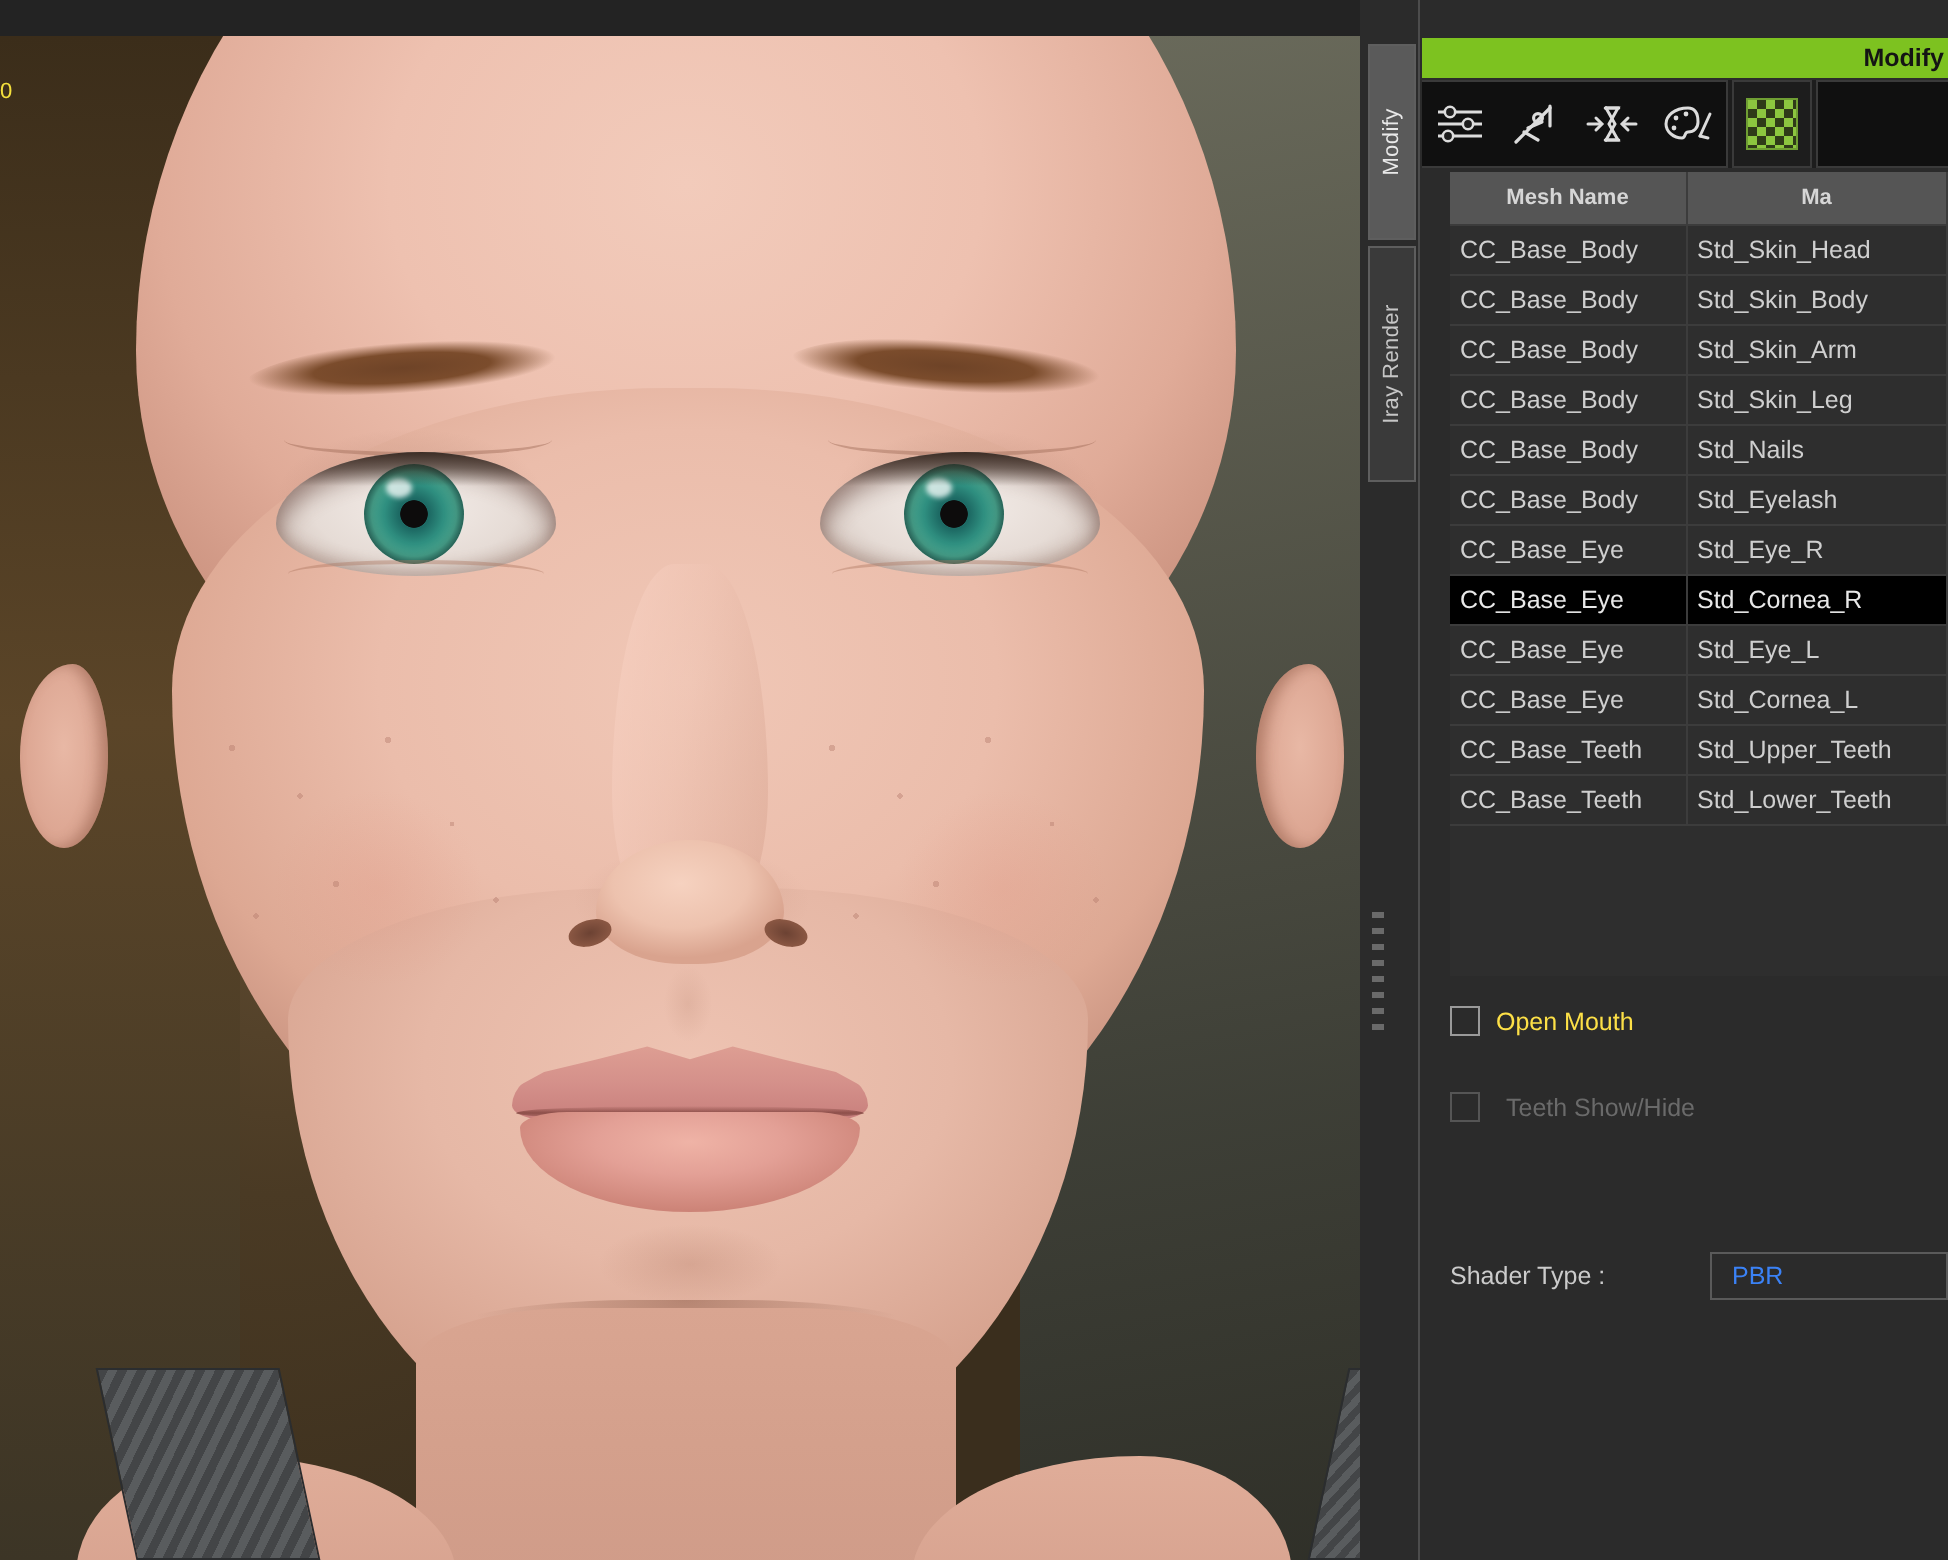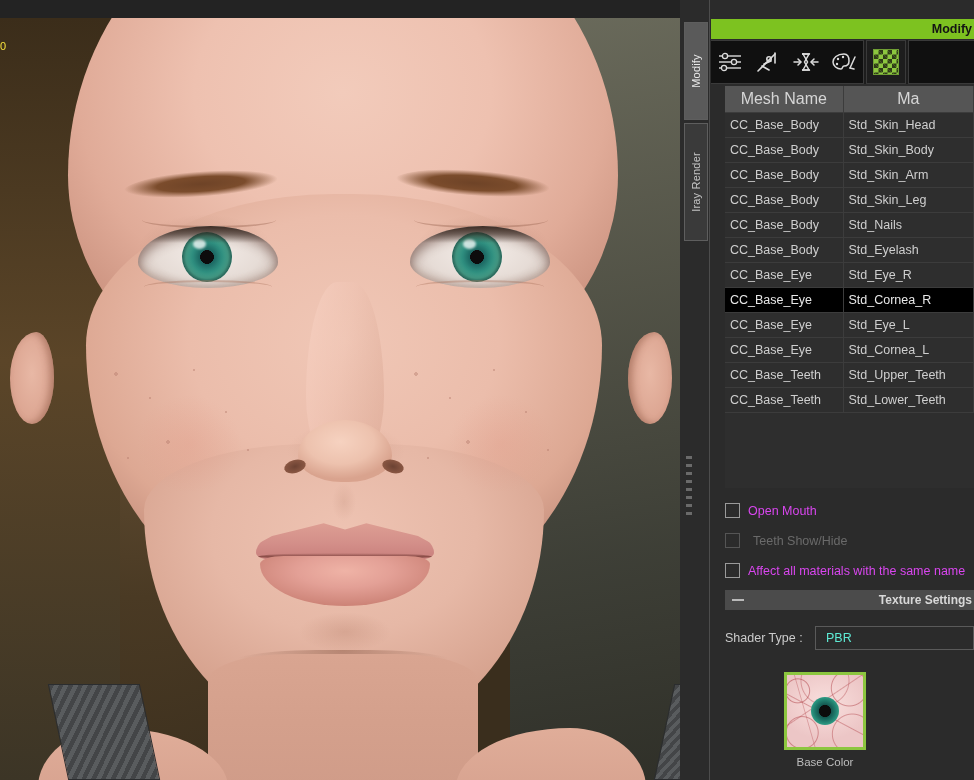--- a/index.html
+++ b/index.html
@@ -313,72 +313,72 @@
     margin-left: 2px;
   }
 
   
   #table-wrap {
     position: absolute; left: 45px; top: 86px; right: 0; height: 402px;
     background: #2e2e2e; overflow: hidden;
   }
   table.mesh-table { width: 100%; border-collapse: collapse; table-layout: fixed; }
   table.mesh-table th {
-    background: #555555; color: #d6d6d6; font-size: 16px; font-weight: normal;
+    background: #555555; color: #d6d6d6; font-size: 11px; font-weight: bold;
     height: 26px; border-right: 1px solid #3c3c3c; border-bottom: 1px solid #3c3c3c;
     text-align: center;
   }
   table.mesh-table td {
     color: #cfcfcf; font-size: 12.5px; height: 25px;
     padding: 0 5px; border-right: 1px solid #3c3c3c; border-bottom: 1px solid #3c3c3c;
     white-space: nowrap; overflow: hidden;
   }
   table.mesh-table tr { background: #2e2e2e; cursor: pointer; }
   table.mesh-table tr.selected { background: #000000; }
   table.mesh-table tr.selected td { color: #e8e8e8; }
   col.c-mesh { width: 118px; }
 
   
   .chk-row {
     position: absolute; left: 45px; display: flex; align-items: center; gap: 8px;
-    font-size: 12.5px; color: #d946ef;
+    font-size: 12.5px; color: #fde047;
   }
   .chk-box {
     width: 15px; height: 15px; background: #2b2b2b;
     border: 1px solid #9a9a9a; flex: none;
   }
   .chk-row.disabled { color: #6a6a6a; }
   .chk-row.disabled .chk-box { border-color: #555555; }
   #chk-open-mouth { top: 503px; }
-  #chk-teeth { top: 533px; gap: 13px; }
+  #chk-teeth { top: 546px; gap: 13px; }
   #chk-affect { top: 563px; }
 
   
   #tex-section {
     position: absolute; left: 45px; top: 590px; right: 0; height: 20px;
     background: #4b4b4b; display: flex; align-items: center;
     cursor: pointer;
   }
   #tex-minus {
     width: 12px; height: 2px; background: #b9b9b9; margin-left: 7px; flex: none;
   }
   #tex-label {
     flex: 1; text-align: right; font-size: 12px; font-weight: bold;
     color: #d8d8d8; padding-right: 2px; white-space: nowrap; overflow: hidden;
   }
 
   
   #shader-row {
     position: absolute; left: 45px; top: 626px; right: 0; height: 24px;
-    display: flex; align-items: center;
+    display: flex; align-items: center; gap: 40px;
   }
   #shader-label { font-size: 12.5px; color: #cbcbcb; width: 90px; }
   #shader-select {
     flex: 1; height: 24px; background: #2b2b2b; border: 1px solid #5a5a5a;
-    color: #5eead4; font-size: 12.5px; display: flex; align-items: center;
+    color: #3b82f6; font-size: 12.5px; display: flex; align-items: center;
     padding-left: 10px; cursor: pointer;
   }
 
   
   #swatches {
     position: absolute; left: 45px; top: 672px; right: 0; height: 108px;
     display: flex; gap: 16px; padding-left: 59px;
   }
   .swatch-cell { width: 82px; display: flex; flex-direction: column; align-items: center; }
   .swatch-box {
@@ -637,44 +637,27 @@
     </div>
 
     <div class="chk-row" id="chk-open-mouth">
       <div class="chk-box"></div>
       <span>Open Mouth</span>
     </div>
     <div class="chk-row disabled" id="chk-teeth">
       <div class="chk-box"></div>
       <span>Teeth Show/Hide</span>
     </div>
-    <div class="chk-row" id="chk-affect">
-      <div class="chk-box"></div>
-      <span>Affect all materials with the same name</span>
-    </div>
-
-    <div id="tex-section">
-      <div id="tex-minus"></div>
-      <div id="tex-label">Texture Settings</div>
-    </div>
+
 
     <div id="shader-row">
       <div id="shader-label">Shader Type :</div>
       <div id="shader-select">
         <span>PBR</span>
       </div>
     </div>
 
     <div id="swatches">
-      <div class="swatch-cell">
-        <div class="swatch-box active">
-          <div id="tex-basecolor">
-            <div id="tex-veins"></div>
-            <div id="tex-iris"></div>
-          </div>
-        </div>
-        <div class="swatch-caption">Base Color</div>
-      </div>
 
     </div>
 
   </div>
 </div>
 
 </body></html>

